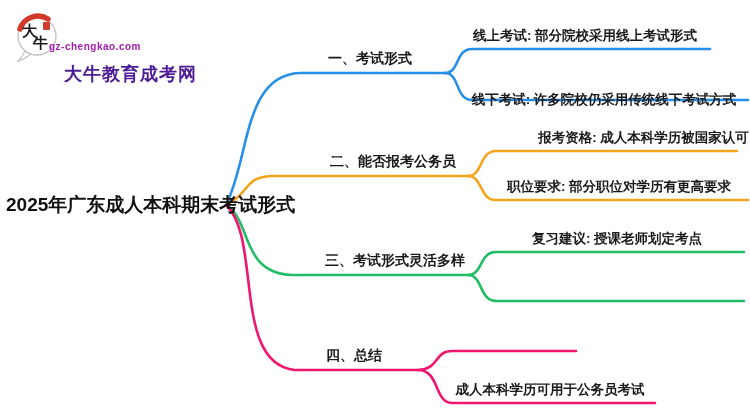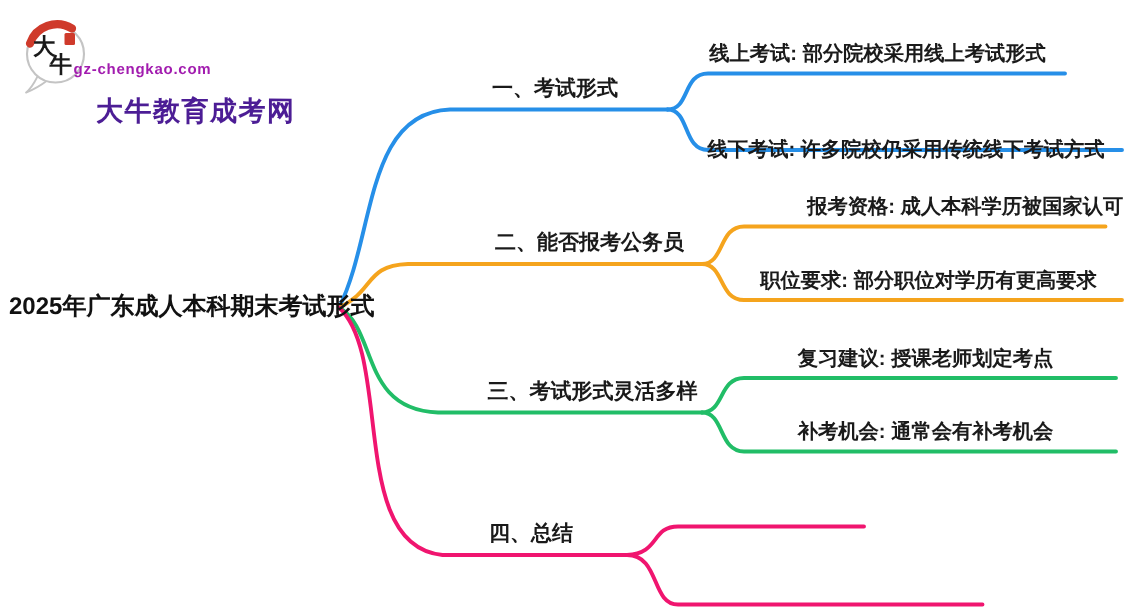--- a/index.html
+++ b/index.html
@@ -14,21 +14,21 @@
   
   .brand { position:absolute; left:12px; top:9px; width:230px; height:58px; cursor:pointer; }
   .brand-mark { position:absolute; left:0; top:1px; }
   .brand-name { position:absolute; left:52px; top:11px; font-size:18px; font-weight:bold;
                 color:#4c1d95; letter-spacing:1px; white-space:nowrap;margin-top:42px; }
   .brand-domain { position:absolute; left:37px; top:32px; font-size:10px; font-weight:bold;
                   color:#a21caf; letter-spacing:.5px; white-space:nowrap; }
 
   
   .node { position:absolute; color:#1a1a1a; white-space:nowrap;font-weight:bold; }
-  .central { left:6px; top:194px; width:220px; text-align:center; font-size:16px;
+  .central { left:6px; top:194px; width:220px; text-align:center; font-size:19px;
              line-height:21px; color:#111; }
   .branch-label { font-size:14px; line-height:20px; text-align:center; }
   .leaf { font-size:13.5px; line-height:19px; text-align:center; }
 
   .b1-label { left:292px; top:48px;  width:156px; }
   .b2-label { left:300px; top:151px; width:186px; }
   .b3-label { left:300px; top:250px; width:190px; }
   .b4-label { left:280px; top:345px; width:148px; }
 
   .b1-c1 { left:460px; top:26px;  width:250px; }
@@ -86,15 +86,15 @@
   <div class="node branch-label b1-label">一、考试形式</div>
   <div class="node branch-label b2-label">二、能否报考公务员</div>
   <div class="node branch-label b3-label">三、考试形式灵活多样</div>
   <div class="node branch-label b4-label">四、总结</div>
 
   <div class="node leaf b1-c1">线上考试: 部分院校采用线上考试形式</div>
   <div class="node leaf b1-c2">线下考试: 许多院校仍采用传统线下考试方式</div>
   <div class="node leaf b2-c1">报考资格: 成人本科学历被国家认可</div>
   <div class="node leaf b2-c2">职位要求: 部分职位对学历有更高要求</div>
   <div class="node leaf b3-c1">复习建议: 授课老师划定考点</div>
-  <div class="node leaf b3-c2">补考机会: 通常会有补考机会</div>
+  <div class="node leaf b4-c2">成人本科学历可用于公务员考试</div>
 
 </div>
 
 </body></html>

